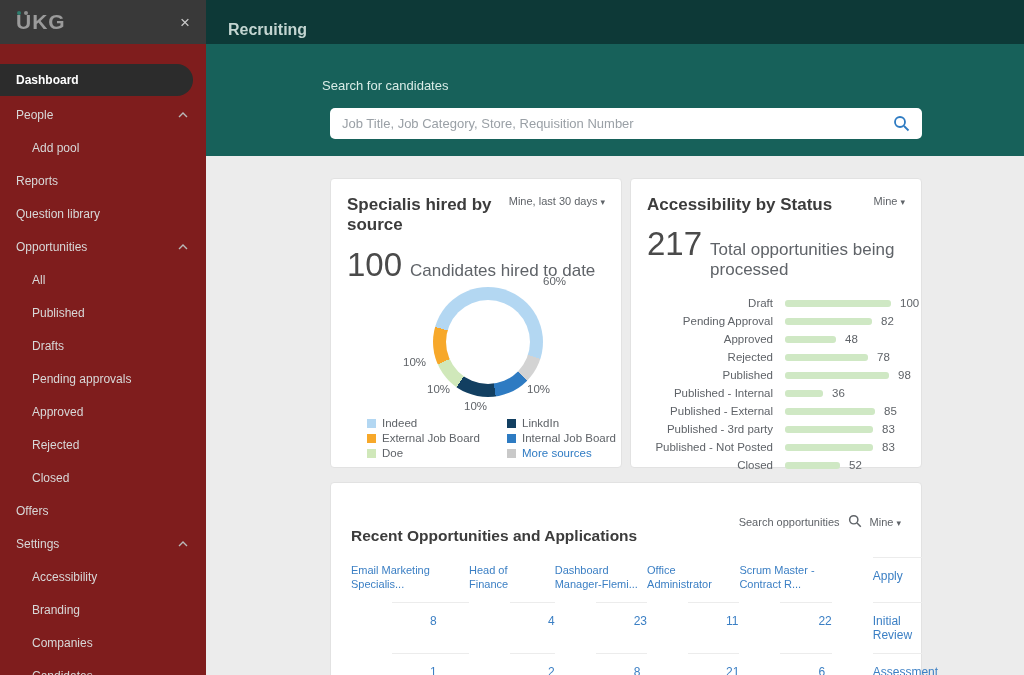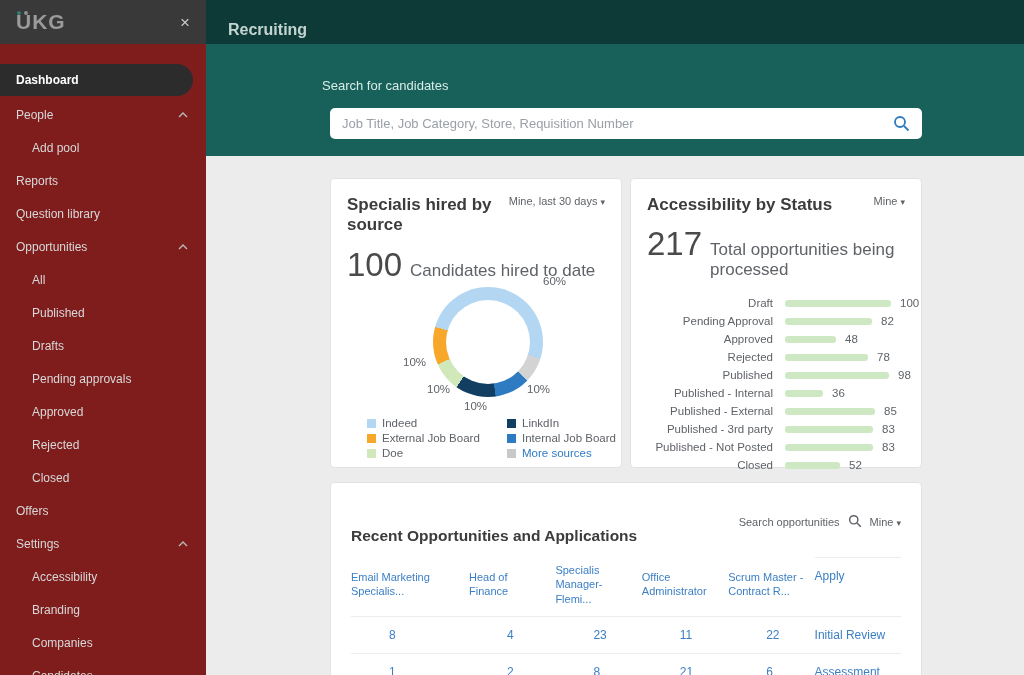--- a/index.html
+++ b/index.html
@@ -89,21 +89,21 @@
   .recent-head { display:flex; justify-content:space-between; align-items:center; }
   .recent-title { font-size:15.5px; font-weight:bold; color:#3c3c3c;margin-top:28px; }
   .recent-tools { display:flex; align-items:center; gap:8px; font-size:11px;
     color:#5f6368; }
   .tbl { margin-top:12px; display:grid; grid-template-columns:118px repeat(5,1fr); }
   .tbl-hcell { font-size:11px; color:#3b7fc4; line-height:1.3; padding:6px 6px 10px 0;
     display:flex; align-items:center; cursor:pointer; }
   .tbl-hcell.first { color:#8a8f94; cursor:default; }
   .tbl-row { display:contents; }
   .tbl-cell { font-size:12px; color:#3b7fc4; padding:11px 0; border-top:1px solid #ececec;
-    cursor:pointer; }
+    cursor:pointer;margin-left:41px; }
   .tbl-cell.num { padding-left:38px; }
 </style>
 </head>
 <body>
 
 <div class="sidebar">
   <div class="sidebar-top">
     <div class="logo">
       <span class="dot teal"></span>
       <span class="dot gray"></span>
@@ -354,21 +354,21 @@
           </span>
           <span class="filter">
             <span>Mine</span>
             <span class="caret">▾</span>
           </span>
         </div>
       </div>
       <div class="tbl" id="recent-table">
         <div class="tbl-hcell">Email Marketing Specialis...</div>
         <div class="tbl-hcell">Head of Finance</div>
-        <div class="tbl-hcell">Specialis Manager-Flemi...</div>
+        <div class="tbl-hcell">Dashboard Manager-Flemi...</div>
         <div class="tbl-hcell">Office Administrator</div>
         <div class="tbl-hcell">Scrum Master - Contract R...</div>
 
         <div class="tbl-row">
           <div class="tbl-cell">Apply</div>
           <div class="tbl-cell num">8</div>
           <div class="tbl-cell num">4</div>
           <div class="tbl-cell num">23</div>
           <div class="tbl-cell num">11</div>
           <div class="tbl-cell num">22</div>

